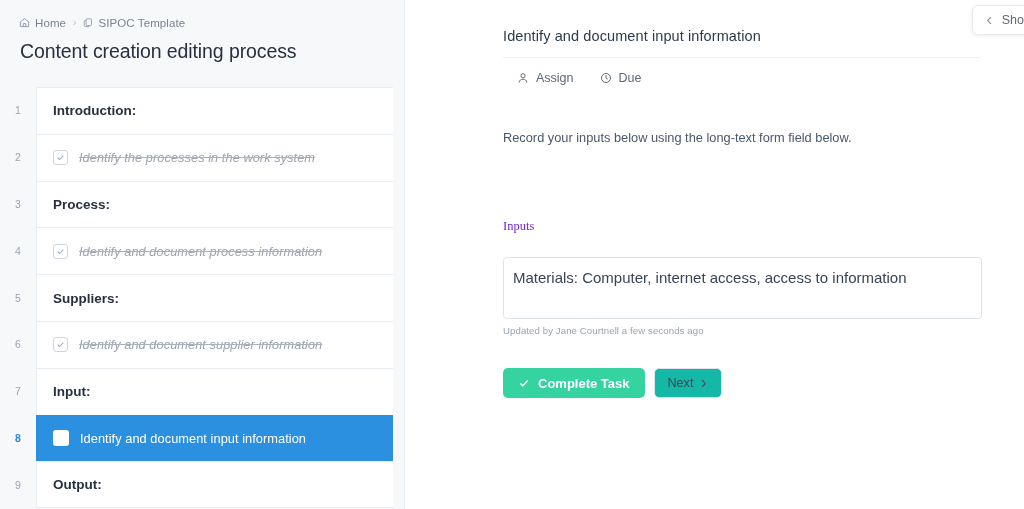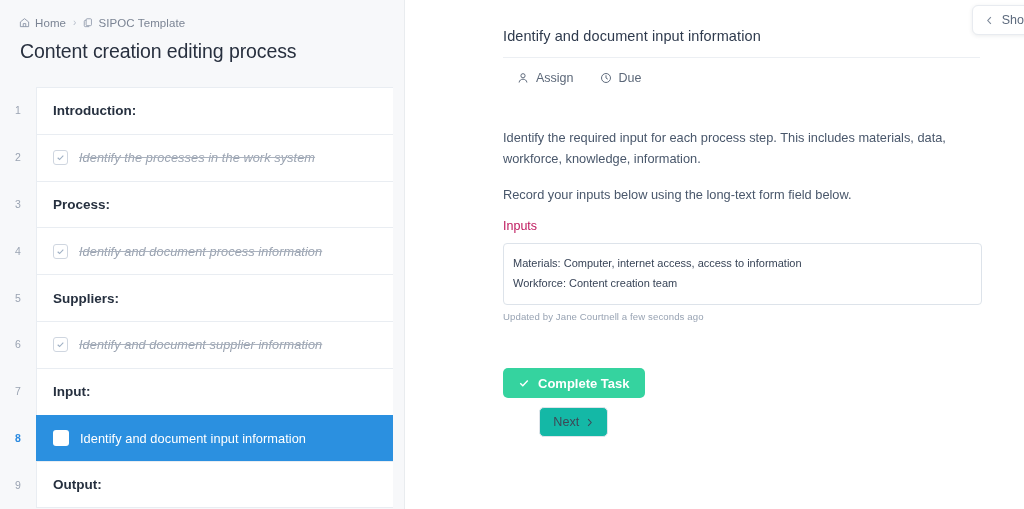--- a/index.html
+++ b/index.html
@@ -150,50 +150,50 @@
     margin-bottom: 15px;
   }
 
   .field-block {
     position: absolute;
     left: 98px; top: 219px;
     width: 479px;
   }
   .field-label {
     font-size: 12.5px;
-    color: #be185d;
-    margin-bottom: 10px;
+    color: #6d28d9;
+    margin-bottom: 23px;
+    font-family: Liberation Serif, serif;
   }
   .field-box {
     border: 1px solid #dde3ea;
     border-radius: 4px;
     background: #fff;
     padding: 10px 9px 11px 9px;
     min-height: 62px;
   }
   .field-line {
-    font-size: 11px;
+    font-size: 15px;
     color: #384457;
     line-height: 19.5px;
     white-space: nowrap;
   }
   .field-meta {
     font-size: 9.6px;
     color: #98a3b3;
     margin-top: 6px;
     letter-spacing: .1px;
   }
 
   .btn-row {
     position: absolute;
     left: 98px; top: 368px;
     display: flex;
     align-items: center;
     gap: 9px;
-    flex-direction: column;
   }
   .btn-complete {
     background: #35d39f;
     color: #fff;
     border: none;
     border-radius: 5px;
     height: 30px;
     padding: 0 15px;
     font-size: 13px;
     font-weight: 700;
@@ -365,29 +365,27 @@
               <circle cx="8" cy="8" r="6"></circle>
                 <path d="M8 4.4V8l2.4 1.6"></path>
             </svg>
           </span>
           <span>Due</span>
         </div>
       </div>
     </div>
 
     <div class="desc" id="desc">
-        <p>Identify the required input for each process step. This includes materials, data, workforce, knowledge, information.</p>
         <p>Record your inputs below using the long-text form field below.</p>
       </div>
 
     <div class="field-block">
       <div class="field-label">Inputs</div>
       <div class="field-box" id="field-box">
           <div class="field-line">Materials: Computer, internet access, access to information</div>
-          <div class="field-line">Workforce: Content creation team</div>
         </div>
       <div class="field-meta">Updated by Jane Courtnell a few seconds ago</div>
     </div>
 
     <div class="btn-row">
       <button class="btn-complete">
         <span>
           <svg class="icon-svg" width="12" height="12" viewBox="0 0 16 16" fill="none" stroke="#ffffff" stroke-width="1.9">
             <path d="M3 8.4 6.4 11.6 13 4.8"></path>
           </svg>

